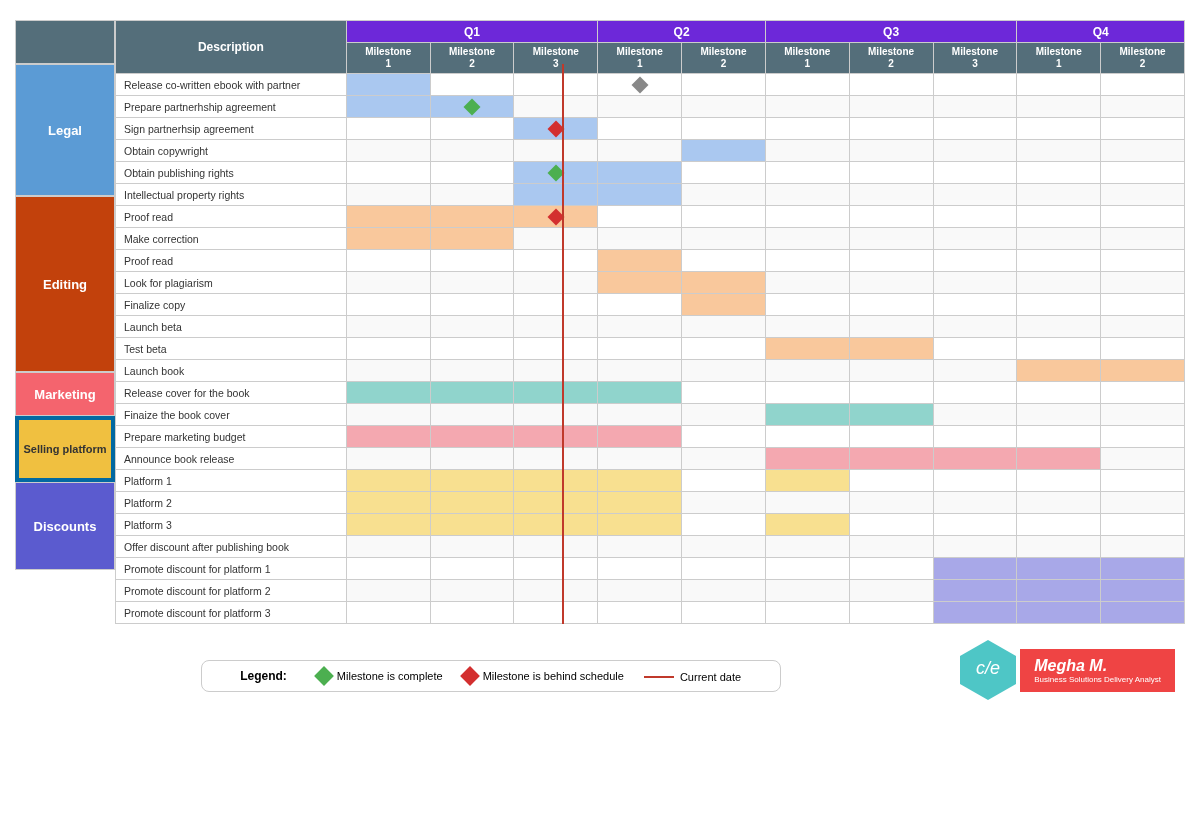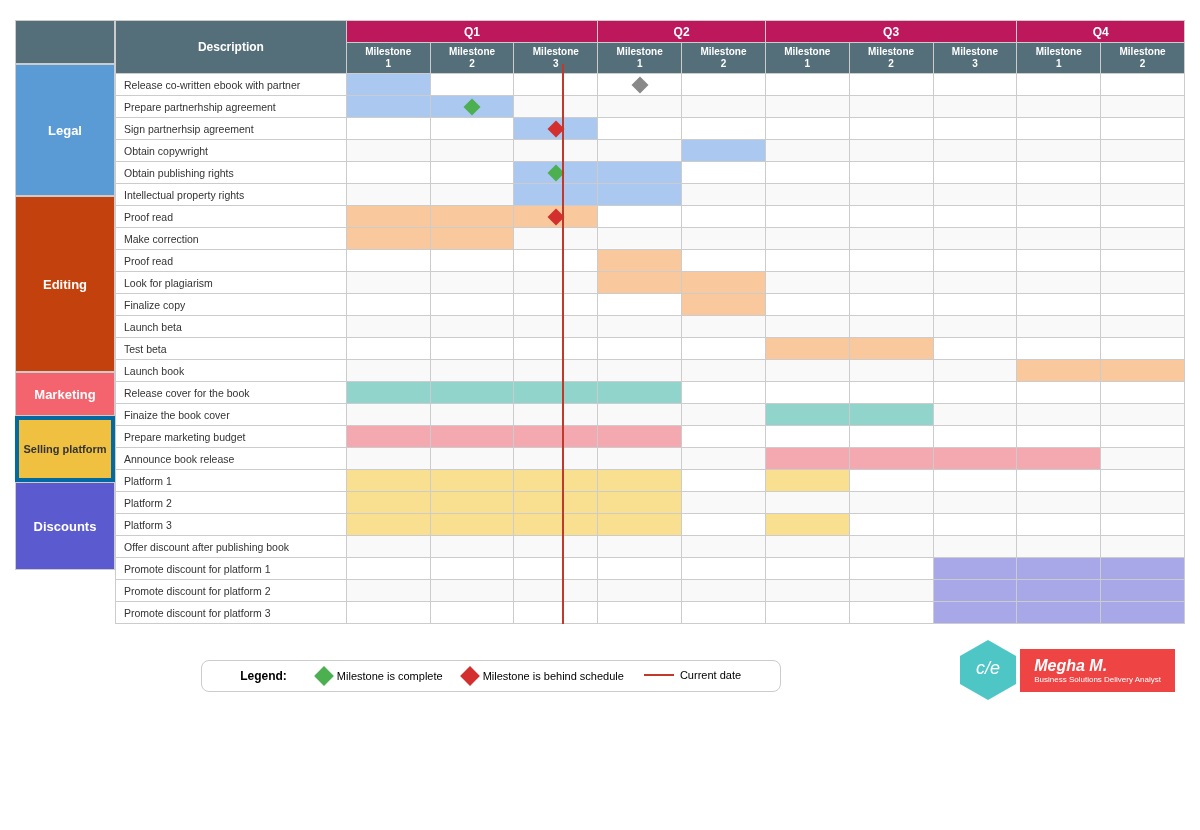--- a/index.html
+++ b/index.html
@@ -38,21 +38,21 @@
       border-collapse: collapse;
       font-size: 11px;
     }
     th, td {
       border: 1px solid #ccc;
       text-align: center;
       padding: 3px 2px;
       white-space: nowrap;
     }
     .header-q {
-      background: #be185d;
+      background: #6d28d9;
       color: white;
       font-weight: bold;
       font-size: 12px;
     }
     .header-m {
       background: #546e7a;
       color: white;
       font-size: 10px;
       font-weight: bold;
       line-height: 1.2;
@@ -128,21 +128,21 @@
       top: 0;
       bottom: 0;
       width: 2px;
       background: #c0392b;
       z-index: 10;
     }
 
     
     .legend {
       display: flex;
-      align-items: flex-start;
+      align-items: flex-end;
       justify-content: center;
       margin-top: 12px;
       gap: 20px;
       border: 1px solid #ccc;
       border-radius: 8px;
       padding: 8px 20px;
       width: 580px;
       margin-left: auto;
       margin-right: auto;
       position: relative;

